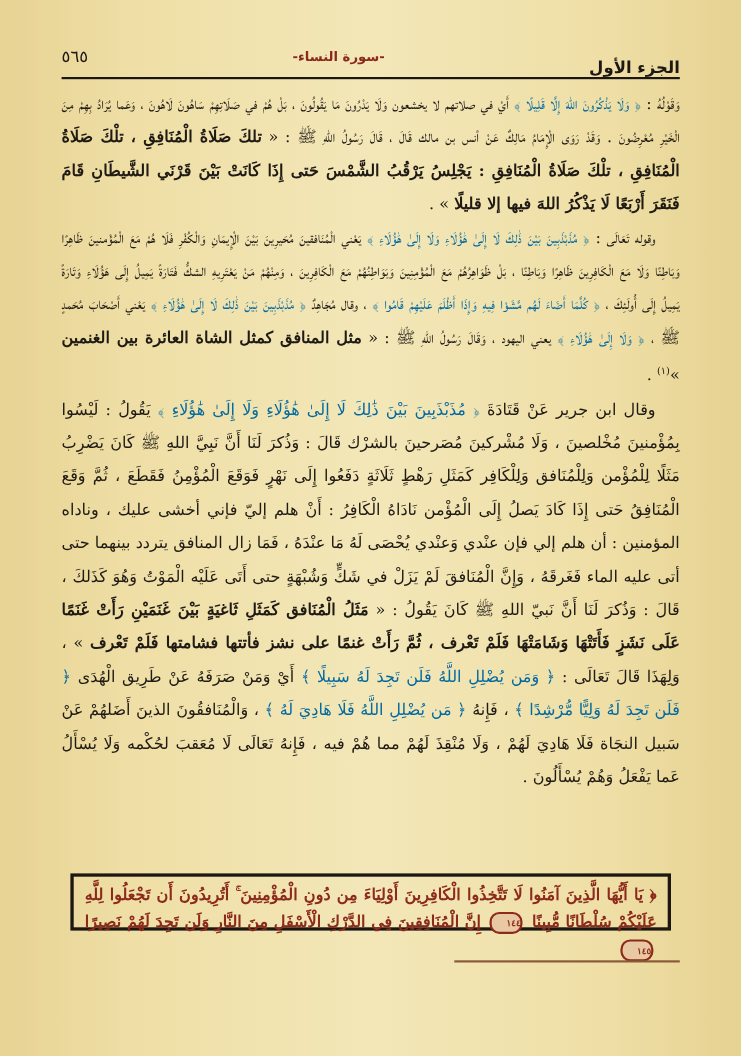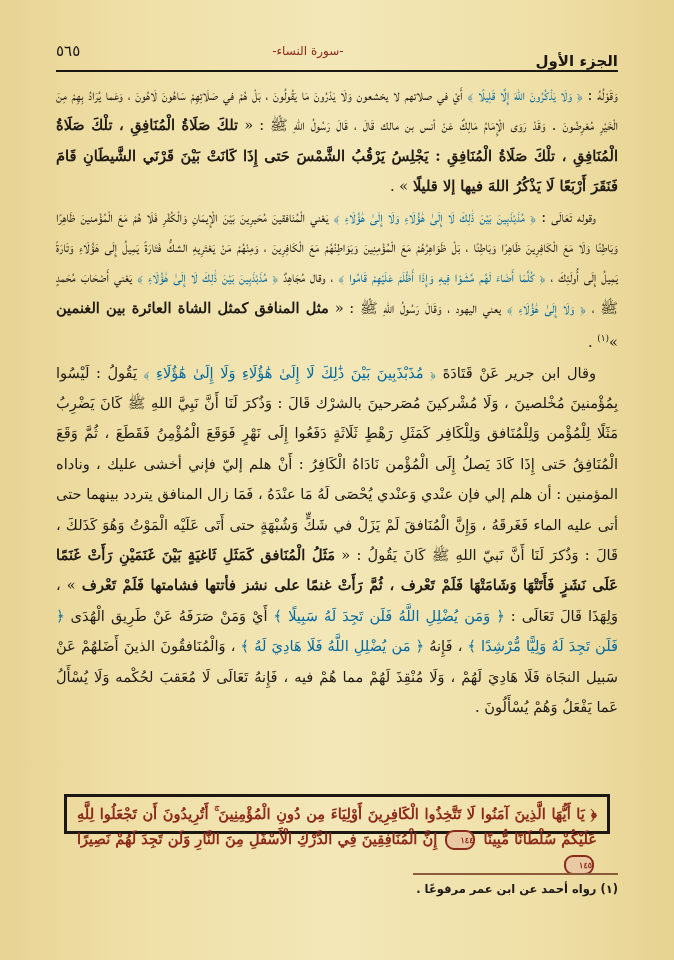--- a/index.html
+++ b/index.html
@@ -10,36 +10,36 @@
     color: #1f1a14;
     position: relative;
   }
   .page { position: absolute; left: 56px; top: 0; width: 562px; height: 960px; direction: rtl; }
   .header {
     position: absolute; top: 38px; left: 0; right: 0; height: 26px;
     display: flex; align-items: center; justify-content: space-between;
     direction: rtl;
   }
   .h-part { font-family: "DejaVu Sans", sans-serif; font-weight: bold; font-size: 15px; color: #1d1814; margin-top: 20px; }
-  .h-surah { font-family: "DejaVu Sans", sans-serif; font-weight: normal; font-size: 12px; color: #8a2a1e; }
+  .h-surah { font-family: "DejaVu Sans", sans-serif; font-weight: bold; font-size: 12px; color: #8a2a1e; }
   .h-page { font-family: "DejaVu Sans", sans-serif; font-size: 15px; color: #1d1814; }
   .header-rule { position: absolute; top: 70px; left: 0; right: 0; height: 2px; background: #1a1612; }
 
   .body-text {
     position: absolute; top: 80px; left: 0; right: 0;
     font-size: 14.6px; line-height: 30.4px; text-align: justify; text-align-last: right;
   }
   .body-text p { margin: 0; }
   .indent { text-indent: 22px; }
   .q { color: #0369a1; font-weight: normal; }
   .b { font-weight: bold; }
   .sup { font-size: 9px; vertical-align: super; }
 
   .ayah-box {
-    position: absolute; top: 794px; left: 8px; right: 8px; height: 40px;
+    position: absolute; top: 794px; left: 8px; right: 8px; height: 52px;
     border: 3px solid #1c1712; padding: 4px 10px;
     font-size: 14.6px; line-height: 25px; color: #8c2a1c; font-weight: bold;
     text-align: justify; text-align-last: right;
     box-sizing: border-box;
   }
   .ayah-num {
     display: inline-block; width: 26px; height: 16px; border: 2px solid #8c2a1c; border-radius: 9px;
     font-size: 8px; line-height: 16px; text-align: center; vertical-align: middle; color: #8c2a1c;
     background: #e9c9a3; margin: 0 3px;
   }
@@ -68,14 +68,13 @@
     </div>
 
   <div class="ayah-box">
     <span>﴿ يَا أَيُّهَا الَّذِينَ آمَنُوا لَا تَتَّخِذُوا الْكَافِرِينَ أَوْلِيَاءَ مِن دُونِ الْمُؤْمِنِينَ ۚ أَتُرِيدُونَ أَن تَجْعَلُوا لِلَّهِ عَلَيْكُمْ سُلْطَانًا مُّبِينًا</span>
     <span class="ayah-num">١٤٤</span>
     <span>إِنَّ الْمُنَافِقِينَ فِي الدَّرْكِ الْأَسْفَلِ مِنَ النَّارِ وَلَن تَجِدَ لَهُمْ نَصِيرًا</span>
     <span class="ayah-num">١٤٥</span>
   </div>
 
   <div class="fn-rule"></div>
-  <div class="footnote">(١) رواه أحمد عن ابن عمر مرفوعًا .</div>
 </div>
 
 </body></html>

